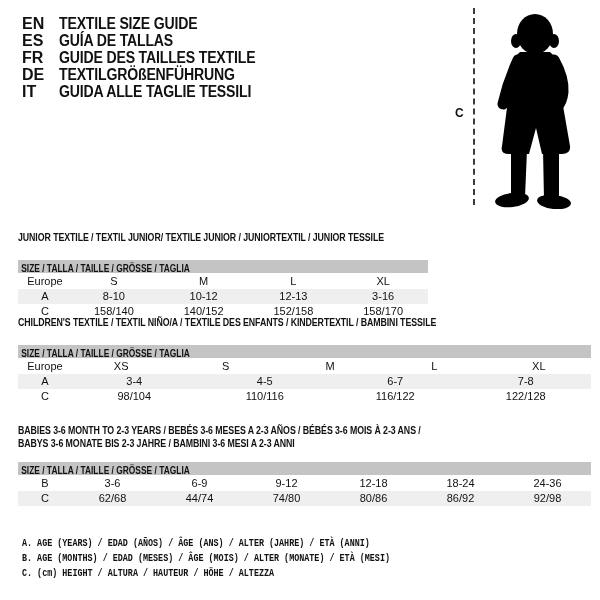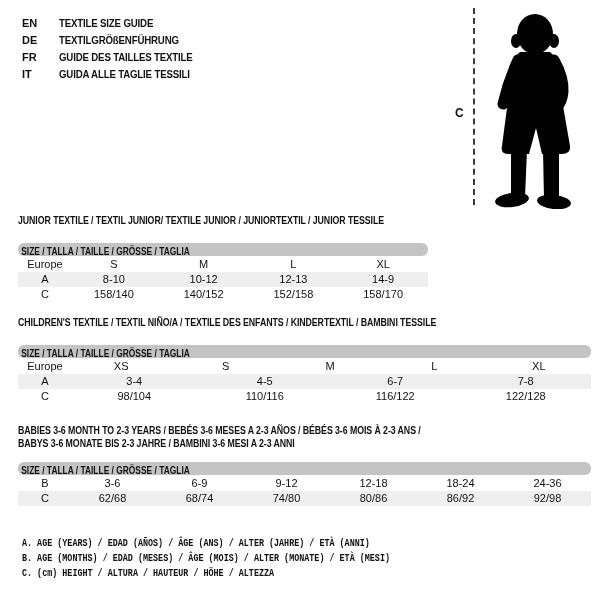--- a/index.html
+++ b/index.html
@@ -1,38 +1,38 @@
 <!DOCTYPE html>
 <html style="--bar: #c4c4c4; --stripe: #efefef; --text: #111111;"><head>
 <meta charset="utf-8">
 <style>
   html,body{margin:0;padding:0;background:#fff;}
   body{width:600px;height:600px;font-family:"Liberation Sans",sans-serif;color:var(--text,#111);}
   #page{position:relative;width:600px;height:600px;overflow:hidden;background:#fff;}
 
   
   .langs{position:absolute;left:22px;top:15px;}
-  .lang-row{display:flex;height:17px;line-height:17px;font-weight:bold;font-size:11px;white-space:nowrap;}
+  .lang-row{display:flex;height:17px;line-height:17px;font-weight:bold;font-size:16px;white-space:nowrap;}
   .lang-code{width:37px;flex:0 0 37px;}
   .lang-text{display:inline-block;transform:scaleX(.88);transform-origin:0 50%;letter-spacing:-.2px;}
 
   
   .dash-line{position:absolute;left:473px;top:8px;height:197px;width:0;border-left:2px dashed #3c3c3c;}
   .fig-label{position:absolute;left:455px;top:106px;font-weight:bold;font-size:12px;}
   .baby{position:absolute;left:478px;top:4px;}
 
   
   .section{position:absolute;left:18px;}
-  .s1{top:214px;width:410px;}
+  .s1{top:231px;width:410px;}
   .s2{top:316px;width:573px;}
   .s3{top:424px;width:573px;}
   .ttl-line{font-weight:bold;font-size:11px;line-height:13px;white-space:nowrap;transform:scaleX(.8);transform-origin:0 50%;letter-spacing:-.1px;}
   .s1 .tbl,.s2 .tbl{margin-top:16px;}
   .s3 .tbl{margin-top:12px;}
-  .size-bar{height:13px;line-height:13px;background:var(--bar,#c4c4c4);margin-bottom:1px;border-radius:6px;}
+  .size-bar{height:13px;line-height:13px;background:var(--bar,#c4c4c4);margin-bottom:1px;}
   .size-bar-text{display:inline-block;font-weight:bold;font-size:10.5px;padding-left:4px;white-space:nowrap;transform:scaleX(.8);transform-origin:0 50%;}
   .trow{display:flex;height:15px;line-height:15px;font-size:11px;}
   .rows .trow:nth-child(even){background:var(--stripe,#efefef);}
   .lbl{flex:0 0 48px;padding-left:3px;text-align:center;}
   .val{flex:1;text-align:center;}
 
   
   .footnotes{position:absolute;left:22px;top:536px;font-family:Liberation Mono, monospace;}
   .fnote{height:15px;line-height:15px;font-weight:bold;font-size:10.5px;white-space:nowrap;transform:scaleX(.8);transform-origin:0 50%;}
 </style>
@@ -40,26 +40,30 @@
 <body>
 
 <div id="page">
 
   <div class="langs">
       <div class="lang-row">
         <span class="lang-code">EN</span>
         <span class="lang-text">TEXTILE SIZE GUIDE</span>
       </div>
       <div class="lang-row">
-        <span class="lang-code">DE</span>
-        <span class="lang-text">TEXTILGRÖßENFÜHRUNG</span>
+        <span class="lang-code">ES</span>
+        <span class="lang-text">GUÍA DE TALLAS</span>
       </div>
       <div class="lang-row">
         <span class="lang-code">FR</span>
         <span class="lang-text">GUIDE DES TAILLES TEXTILE</span>
+      </div>
+      <div class="lang-row">
+        <span class="lang-code">DE</span>
+        <span class="lang-text">TEXTILGRÖßENFÜHRUNG</span>
       </div>
       <div class="lang-row">
         <span class="lang-code">IT</span>
         <span class="lang-text">GUIDA ALLE TAGLIE TESSILI</span>
       </div>
     </div>
 
   <div class="dash-line"></div>
   <div class="fig-label">C</div>
 
@@ -99,21 +103,21 @@
             <span class="val">S</span>
             <span class="val">M</span>
             <span class="val">L</span>
             <span class="val">XL</span>
           </div>
           <div class="trow">
             <span class="lbl">A</span>
             <span class="val">8-10</span>
             <span class="val">10-12</span>
             <span class="val">12-13</span>
-            <span class="val">14-9</span>
+            <span class="val">3-16</span>
           </div>
           <div class="trow">
             <span class="lbl">C</span>
             <span class="val">158/140</span>
             <span class="val">140/152</span>
             <span class="val">152/158</span>
             <span class="val">158/170</span>
           </div>
         </div>
     </div>
@@ -165,21 +169,21 @@
             <span class="val">3-6</span>
             <span class="val">6-9</span>
             <span class="val">9-12</span>
             <span class="val">12-18</span>
             <span class="val">18-24</span>
             <span class="val">24-36</span>
           </div>
           <div class="trow">
             <span class="lbl">C</span>
             <span class="val">62/68</span>
-            <span class="val">68/74</span>
+            <span class="val">44/74</span>
             <span class="val">74/80</span>
             <span class="val">80/86</span>
             <span class="val">86/92</span>
             <span class="val">92/98</span>
           </div>
         </div>
     </div>
   </div>
 
   <div class="footnotes">

